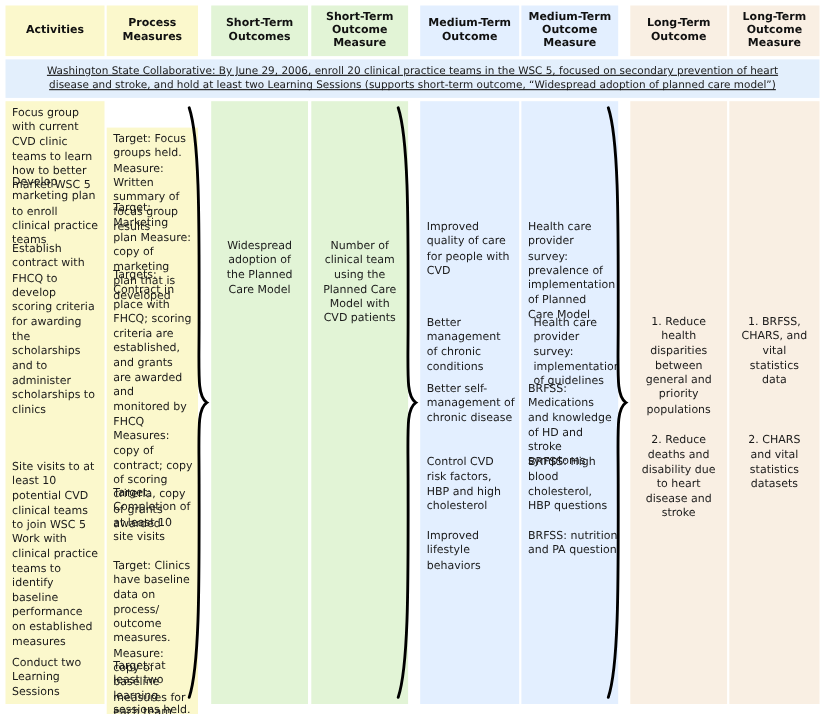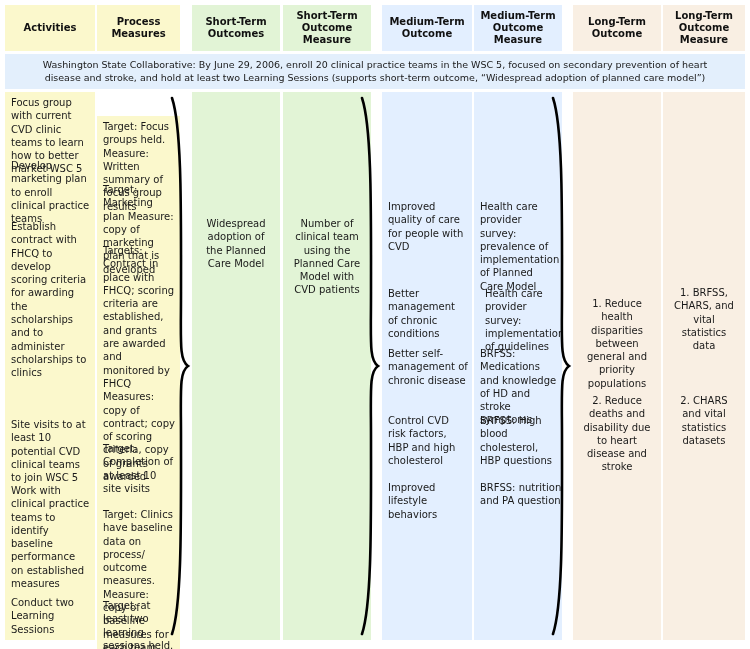--- a/index.html
+++ b/index.html
@@ -58,20 +58,21 @@
     top: 54px;
     width: 740px;
     height: 35px;
     background: #e3effc;
     box-sizing: border-box;
     padding: 4px 12px 0 12px;
     text-align: center;
     font-size: 9.5px;
     line-height: 1.42;
     color: #1a1a1a;
+    text-decoration: underline;
   }
 
   
   .col {
     position: absolute;
     top: 92px;
     height: 548px;
     box-sizing: border-box;
     overflow: hidden;
   }
@@ -226,21 +227,21 @@
   </div>
 
   <div class="brace" style="left:547px;">
     <svg width="26" height="548" viewBox="0 0 26 548">
       <path d="M6 6 C16 36, 15 120, 15 200 C15 250, 13 268, 22 274
                C13 280, 15 298, 15 348 C15 428, 16 512, 6 542" fill="none" stroke="#000000" stroke-width="2.6" stroke-linecap="round"></path>
     </svg>
   </div>
 
   <div class="col c-beige" style="left:573px;width:88px;">
-    <div class="cell center" style="top:194px;left:0;width:88px;margin-top:11px;">1. Reduce health disparities between general and priority populations</div>
+    <div class="cell center" style="top:194px;left:0;width:88px;">1. Reduce health disparities between general and priority populations</div>
     <div class="cell center" style="top:302px;left:0;width:88px;">2. Reduce deaths and disability due to heart disease and stroke</div>
   </div>
 
   <div class="col c-beige" style="left:663px;width:82px;">
     <div class="cell center" style="top:194px;left:0;width:82px;">1. BRFSS, CHARS, and vital statistics data</div>
     <div class="cell center" style="top:302px;left:0;width:82px;text-align:center;">2. CHARS and vital statistics datasets</div>
   </div>
 
 </div>
 

